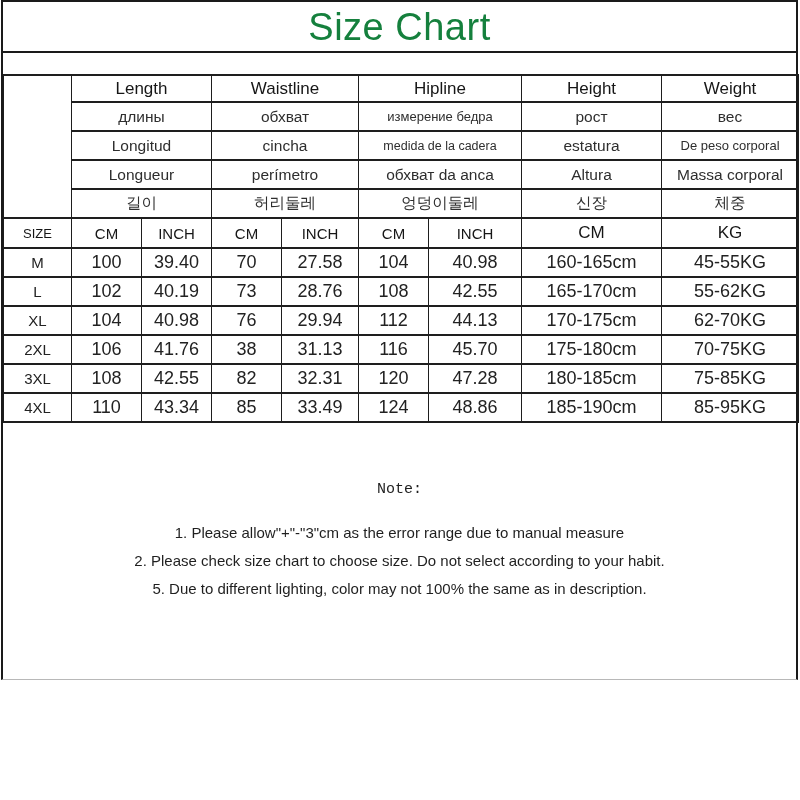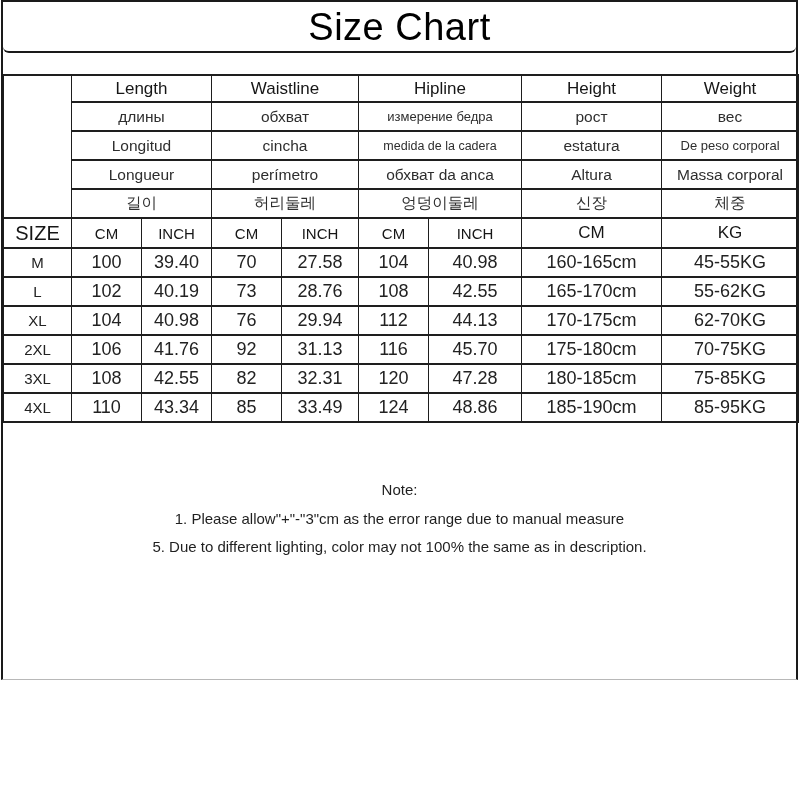--- a/index.html
+++ b/index.html
@@ -22,24 +22,23 @@
     border: 2px solid #1a1a1a;
     border-bottom: 1px solid #b8b8b8;
     background: #ffffff;
   }
   .title {
     height: 49px;
     line-height: 51px;
     text-align: center;
     font-size: 38px;
     letter-spacing: 0.5px;
-    color: #000000;
+    color: #15803d;
     border-bottom: 2px solid #1a1a1a;
     white-space: nowrap;
-    border-radius: 6px;
   }
   table.size-chart {
     width: 100%;
     table-layout: fixed;
     border-collapse: collapse;
     margin-top: 21px;
   }
   table.size-chart td, table.size-chart th {
     border: 1px solid #1e1e1e;
     border-top-width: 2px;
@@ -64,21 +63,21 @@
   .unit-lg { font-weight: bold; font-size: 17px; color: #161616; }
   .sz      { font-size: 15px; color: #222222; }
   .val     { font-size: 18px; color: #222222; }
 
   .note {
     margin-top: 54px;
     text-align: center;
     font-size: 15px;
     color: #1f1f1f;
   }
-  .note-heading { line-height: 26px; margin-bottom: 2px; }
+  .note-heading { line-height: 26px; margin-bottom: 16px; font-family: Liberation Mono, monospace; }
   .note-line    { line-height: 28px; white-space: nowrap; }
 </style>
 </head>
 <body>
 
 <div class="frame">
 
   <div class="title">Size Chart</div>
 
   <table class="size-chart">
@@ -130,21 +129,21 @@
 
     <tr class="r-lang">
       <td colspan="2" class="lang">길이</td>
       <td colspan="2" class="lang">허리둘레</td>
       <td colspan="2" class="lang">엉덩이둘레</td>
       <td class="lang">신장</td>
       <td class="lang">체중</td>
     </tr>
 
     <tr class="r-units">
-      <th class="unit" style="font-size:20px">SIZE</th>
+      <th class="unit" style="font-size:13px">SIZE</th>
       <th class="unit">CM</th>
       <th class="unit">INCH</th>
       <th class="unit">CM</th>
       <th class="unit">INCH</th>
       <th class="unit">CM</th>
       <th class="unit">INCH</th>
       <th class="unit-lg">CM</th>
       <th class="unit-lg">KG</th>
     </tr>
 
@@ -181,21 +180,21 @@
       <td class="val">112</td>
       <td class="val">44.13</td>
       <td class="val">170-175cm</td>
       <td class="val">62-70KG</td>
     </tr>
 
     <tr class="r-data">
       <td class="sz">2XL</td>
       <td class="val">106</td>
       <td class="val">41.76</td>
-      <td class="val">92</td>
+      <td class="val">38</td>
       <td class="val">31.13</td>
       <td class="val">116</td>
       <td class="val">45.70</td>
       <td class="val">175-180cm</td>
       <td class="val">70-75KG</td>
     </tr>
 
     <tr class="r-data">
       <td class="sz">3XL</td>
       <td class="val">108</td>
@@ -218,16 +217,17 @@
       <td class="val">48.86</td>
       <td class="val">185-190cm</td>
       <td class="val">85-95KG</td>
     </tr>
   </tbody>
     </table>
 
   <div class="note">
     <div class="note-heading">Note:</div>
     <div class="note-line">1. Please allow"+"-"3"cm as the error range due to manual measure</div>
+    <div class="note-line">2. Please check size chart to choose size. Do not select according to your habit.</div>
     <div class="note-line">5. Due to different lighting, color may not 100% the same as in description.</div>
   </div>
 
 </div>
 
 </body></html>

